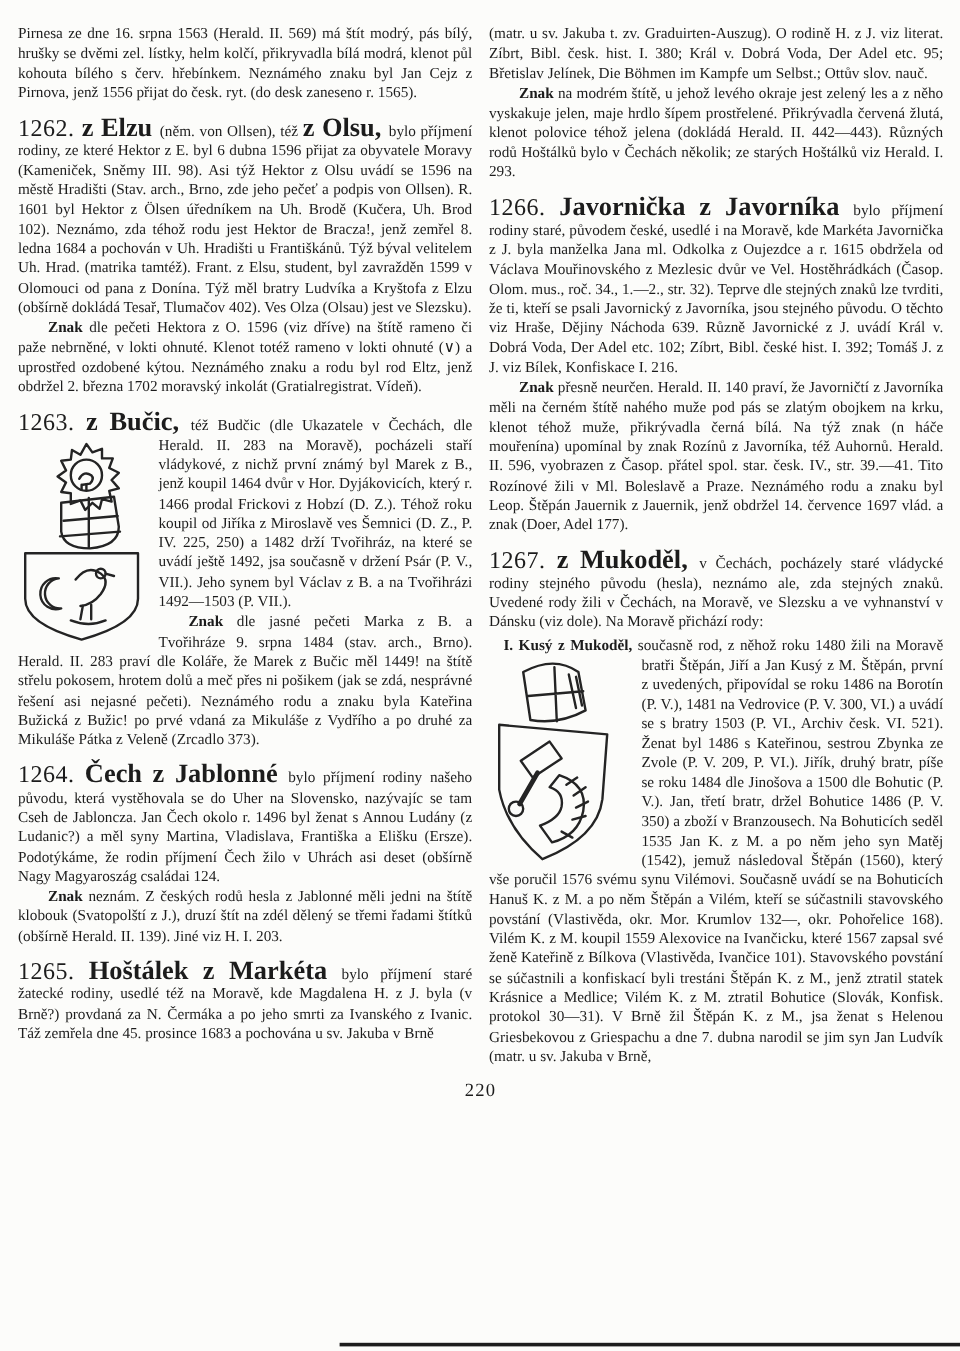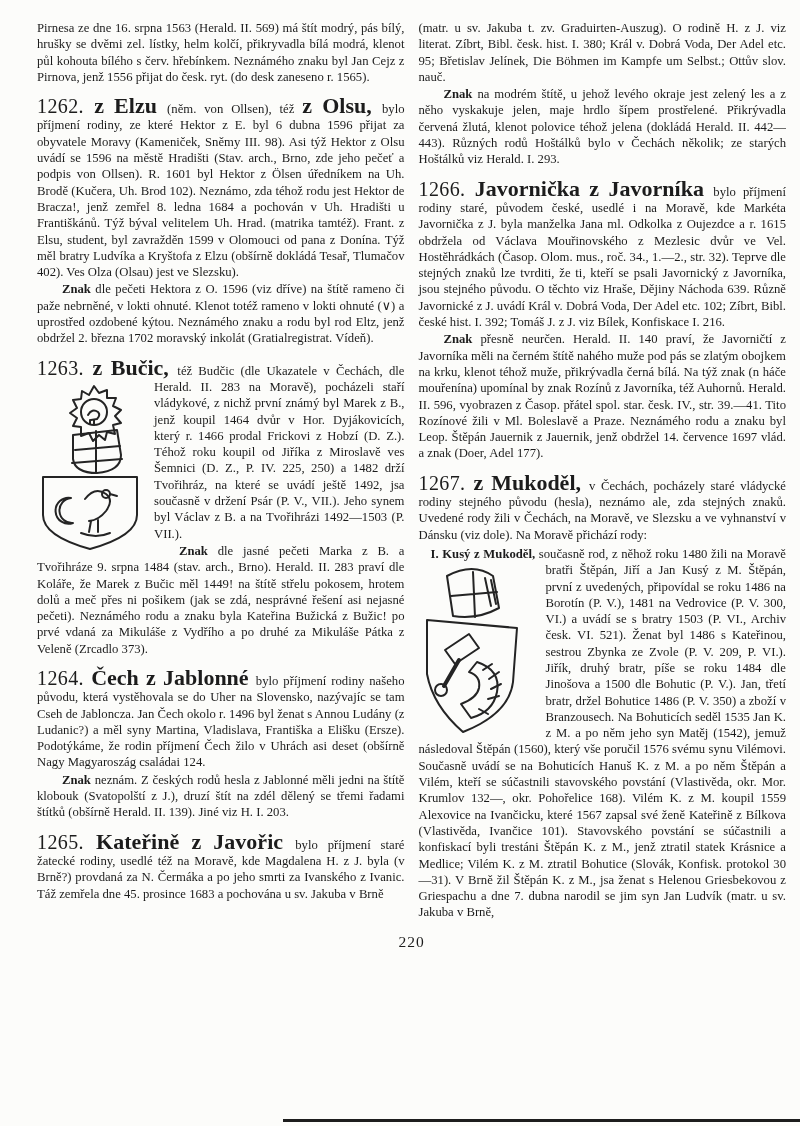--- a/index.html
+++ b/index.html
@@ -1,21 +1,21 @@
 <!DOCTYPE html>
 <html><head>
 <meta charset="utf-8">
 <style>
   html,body{margin:0;padding:0;}
   body{
     width:800px;height:1126px;position:relative;overflow:hidden;
     background:#fcfcfa;color:#1c1c1c;
     font-family:"Liberation Serif","DejaVu Serif",serif;
   }
-  .page{padding:20px 14px 0 15px;position:relative;margin-left:22px;}
+  .page{padding:20px 14px 0 15px;position:relative;}
   .cols{display:flex;gap:14px;}
   .col{width:379px;text-align:justify;font-size:12.7px;line-height:16.3px;}
   .col p{margin:0;}
   p.entry{margin-top:13px;}
   p.znak{text-indent:25px;margin-top:1px;}
   p.subentry{text-indent:12px;margin-top:3px;}
   p.para{margin-top:0;}
   .seg-num{font-size:20px;letter-spacing:.4px;}
   .seg-name{font-size:22px;font-weight:bold;}
   .seg-bold{font-weight:bold;font-family:Liberation Serif, serif;}
@@ -48,21 +48,21 @@
     <circle cx="69" cy="111" r="4"></circle>
     <path d="M73,111 l7,2"></path>
     <path d="M54,138 l-2,11 M61,137 l0,12"></path>
     <path d="M44,150 q15,6 29,0"></path>
     <path d="M34,115 a13,13 0 1,0 2,25 a10,10 0 1,1 -2,-25 z"></path>
   </svg>
 </span><span class="seg-plain">dle Herald. II. 283 na Moravě), pocházeli staří vládykové, z nichž první známý byl Marek z B., jenž koupil 1464 dvůr v Hor. Dyjákovicích, který r. 1466 prodal Frickovi z Hobzí (D. Z.). Téhož roku koupil od Jiříka z Miroslavě ves Šemnici (D. Z., P. IV. 225, 250) a 1482 drží Tvořihráz, na které se uvádí ještě 1492, jsa současně v držení Psár (P. V., VII.). Jeho synem byl Václav z B. a na Tvořihrázi 1492—1503 (P. VII.).</span></p>
         <p class="znak"><span class="seg-bold">Znak </span><span class="seg-plain">dle jasné pečeti Marka z B. a Tvořihráze 9. srpna 1484 (stav. arch., Brno). Herald. II. 283 praví dle Koláře, že Marek z Bučic měl 1449! na štítě střelu pokosem, hrotem dolů a meč přes ni pošikem (jak se zdá, nesprávné řešení asi nejasné pečeti). Neznámého rodu a znaku byla Kateřina Bužická z Bužic! po prvé vdaná za Mikuláše z Vydřího a po druhé za Mikuláše Pátka z Veleně (Zrcadlo 373).</span></p>
         <p class="entry"><span class="seg-num">1264. </span><span class="seg-name">Čech z Jablonné </span><span class="seg-plain">bylo příjmení rodiny našeho původu, která vystěhovala se do Uher na Slovensko, nazývajíc se tam Cseh de Jabloncza. Jan Čech okolo r. 1496 byl ženat s Annou Ludány (z Ludanic?) a měl syny Martina, Vladislava, Františka a Elišku (Ersze). Podotýkáme, že rodin příjmení Čech žilo v Uhrách asi deset (obšírně Nagy Magyaroszág családai 124.</span></p>
         <p class="znak"><span class="seg-bold">Znak </span><span class="seg-plain">neznám. Z českých rodů hesla z Jablonné měli jedni na štítě klobouk (Svatopolští z J.), druzí štít na zdél dělený se třemi řadami štítků (obšírně Herald. II. 139). Jiné viz H. I. 203.</span></p>
-        <p class="entry"><span class="seg-num">1265. </span><span class="seg-name">Kateřině z Javořic </span><span class="seg-plain">bylo příjmení staré žatecké rodiny, usedlé též na Moravě, kde Magdalena H. z J. byla (v Brně?) provdaná za N. Čermáka a po jeho smrti za Ivanského z Ivanic. Táž zemřela dne 45. prosince 1683 a pochována u sv. Jakuba v Brně</span></p>
+        <p class="entry"><span class="seg-num">1265. </span><span class="seg-name">Hoštálek z Markéta </span><span class="seg-plain">bylo příjmení staré žatecké rodiny, usedlé též na Moravě, kde Magdalena H. z J. byla (v Brně?) provdaná za N. Čermáka a po jeho smrti za Ivanského z Ivanic. Táž zemřela dne 45. prosince 1683 a pochována u sv. Jakuba v Brně</span></p>
       </div>
     <div class="col">
         <p class="para"><span class="seg-plain">(matr. u sv. Jakuba t. zv. Graduirten-Auszug). O rodině H. z J. viz literat. Zíbrt, Bibl. česk. hist. I. 380; Král v. Dobrá Voda, Der Adel etc. 95; Břetislav Jelínek, Die Böhmen im Kampfe um Selbst.; Ottův slov. nauč.</span></p>
         <p class="znak"><span class="seg-bold">Znak </span><span class="seg-plain">na modrém štítě, u jehož levého okraje jest zelený les a z něho vyskakuje jelen, maje hrdlo šípem prostřelené. Přikrývadla červená žlutá, klenot polovice téhož jelena (dokládá Herald. II. 442—443). Různých rodů Hoštálků bylo v Čechách několik; ze starých Hoštálků viz Herald. I. 293.</span></p>
         <p class="entry"><span class="seg-num">1266. </span><span class="seg-name">Javornička z Javorníka </span><span class="seg-plain">bylo příjmení rodiny staré, původem české, usedlé i na Moravě, kde Markéta Javornička z J. byla manželka Jana ml. Odkolka z Oujezdce a r. 1615 obdržela od Václava Mouřinovského z Mezlesic dvůr ve Vel. Hostěhrádkách (Časop. Olom. mus., roč. 34., 1.—2., str. 32). Teprve dle stejných znaků lze tvrditi, že ti, kteří se psali Javornický z Javorníka, jsou stejného původu. O těchto viz Hraše, Dějiny Náchoda 639. Různě Javornické z J. uvádí Král v. Dobrá Voda, Der Adel etc. 102; Zíbrt, Bibl. české hist. I. 392; Tomáš J. z J. viz Bílek, Konfiskace I. 216.</span></p>
         <p class="znak"><span class="seg-bold">Znak </span><span class="seg-plain">přesně neurčen. Herald. II. 140 praví, že Javorničtí z Javorníka měli na černém štítě nahého muže pod pás se zlatým obojkem na krku, klenot téhož muže, přikrývadla černá bílá. Na týž znak (n háče mouřenína) upomínal by znak Rozínů z Javorníka, též Auhornů. Herald. II. 596, vyobrazen z Časop. přátel spol. star. česk. IV., str. 39.—41. Tito Rozínové žili v Ml. Boleslavě a Praze. Neznámého rodu a znaku byl Leop. Štěpán Jauernik z Jauernik, jenž obdržel 14. července 1697 vlád. a znak (Doer, Adel 177).</span></p>
         <p class="entry"><span class="seg-num">1267. </span><span class="seg-name">z Mukoděl, </span><span class="seg-plain">v Čechách, pocházely staré vládycké rodiny stejného původu (hesla), neznámo ale, zda stejných znaků. Uvedené rody žili v Čechách, na Moravě, ve Slezsku a ve vyhnanství v Dánsku (viz dole). Na Moravě přichází rody:</span></p>
         <p class="subentry"><span class="seg-bold">I. Kusý z Mukoděl, </span><span class="seg-plain">současně rod, z něhož roku </span><span class="arms">
   <svg class="arms-draw" width="116" height="172" viewBox="0 0 116 172">
     <path d="M28,10 Q54,-4 74,10 L80,42 Q58,54 34,50 Z"></path>

